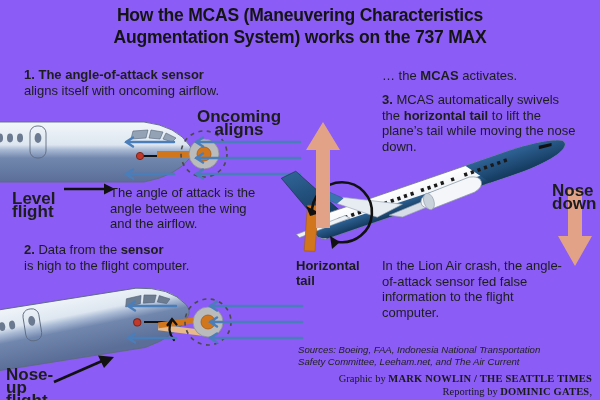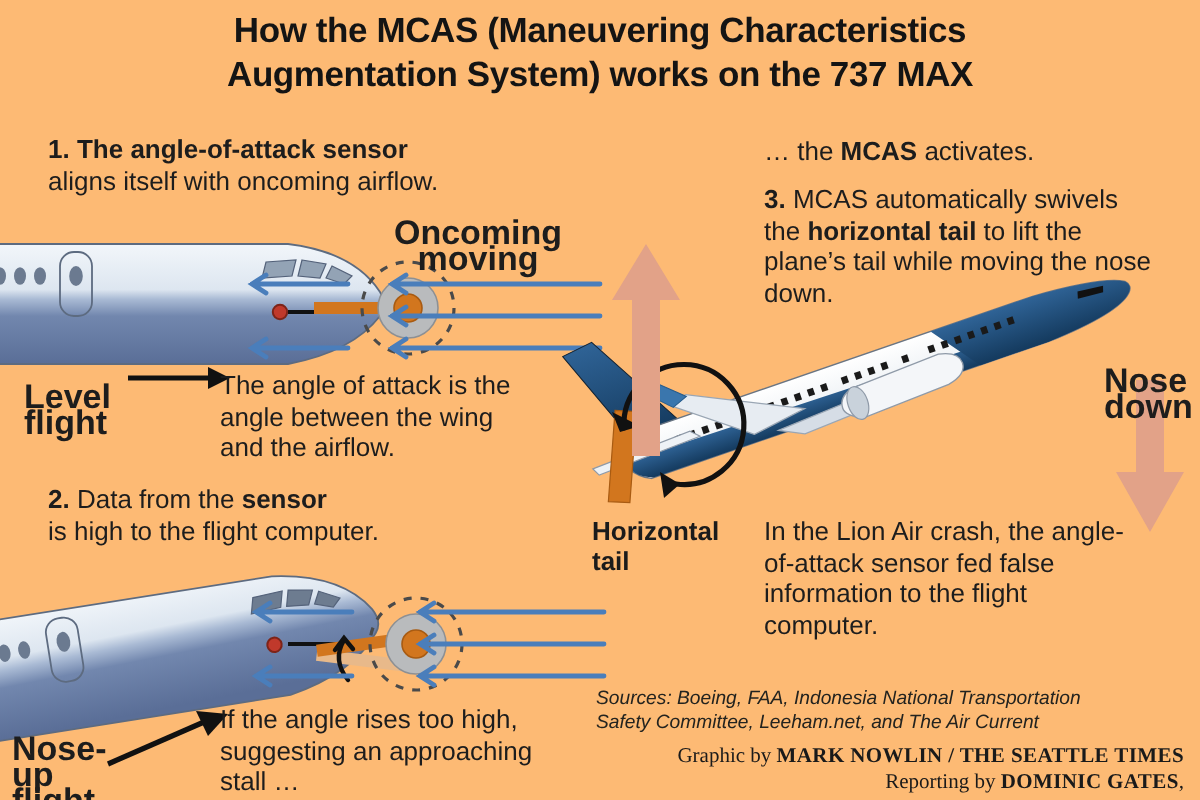--- a/index.html
+++ b/index.html
@@ -4,21 +4,21 @@
 <style>
   html, body {
     margin: 0;
     padding: 0;
     background: #ffffff;
   }
   #infographic {
     position: relative;
     width: 600px;
     height: 400px;
-    background: #fdba74;
+    background: #8b5cf6;
     overflow: hidden;
     font-family: "Liberation Sans", sans-serif;
     color: #1b1b1b;
   }
   .abs { position: absolute; }
 
   
   #title {
     top: 4px; left: 0; width: 600px;
     text-align: center;
@@ -136,21 +136,21 @@
 
   <svg class="abs" style="top:136px; left:118px;" width="60" height="46" viewBox="0 0 60 46">
     <g stroke="#4a7ebb" stroke-width="2.4" fill="none">
       <path d="M 56 6 L 8 6 M 15 1.5 L 8 6 L 15 10.5" stroke-linecap="round"></path>
       <path d="M 56 38 L 8 38 M 15 33.5 L 8 38 L 15 42.5" stroke-linecap="round"></path>
     </g>
   </svg>
 
   <div class="abs small-ital" style="top:110px; left:196px; width:86px; text-align:center;">
     <div>Oncoming</div>
-    <div>moving</div>
+    <div>aligns</div>
   </div>
 
   <div class="abs small-ital" style="top:192px; left:12px; width:50px;">
     <div>Level</div>
     <div>flight</div>
   </div>
   <svg class="abs" style="top:182px; left:62px;" width="54" height="14" viewBox="0 0 54 14">
     <path d="M 2 7 L 44 7" stroke="#111" stroke-width="2.6"></path>
     <path d="M 42 1.5 L 53 7 L 42 12.5 Z" fill="#111"></path>
   </svg>
@@ -220,21 +220,20 @@
 
   <svg class="abs" style="top:355px; left:52px;" width="66" height="30" viewBox="0 0 66 30">
     <path d="M 2 27 L 50 6" stroke="#111" stroke-width="2.6"></path>
     <path d="M 46 0.5 L 62 2 L 52 13 Z" fill="#111"></path>
   </svg>
   <div class="abs small-ital" style="top:368px; left:6px; width:56px;">
     <div>Nose-up</div>
     <div>flight</div>
   </div>
 
-  <div class="abs body-text" style="top:352px; left:110px; width:170px;">If the angle rises too high, suggesting an approaching stall …</div>
 
   <div class="abs body-text" style="top:68px; left:382px; width:210px;">
     <span>… the </span><b>MCAS</b><span> activates.</span>
   </div>
 
   <div class="abs body-text" style="top:92px; left:382px; width:198px;">
     <span class="step-num">3.</span>
     <span>MCAS automatically swivels the </span><b>horizontal tail</b><span> to lift the plane’s tail while moving the nose down.</span>
   </div>
 

